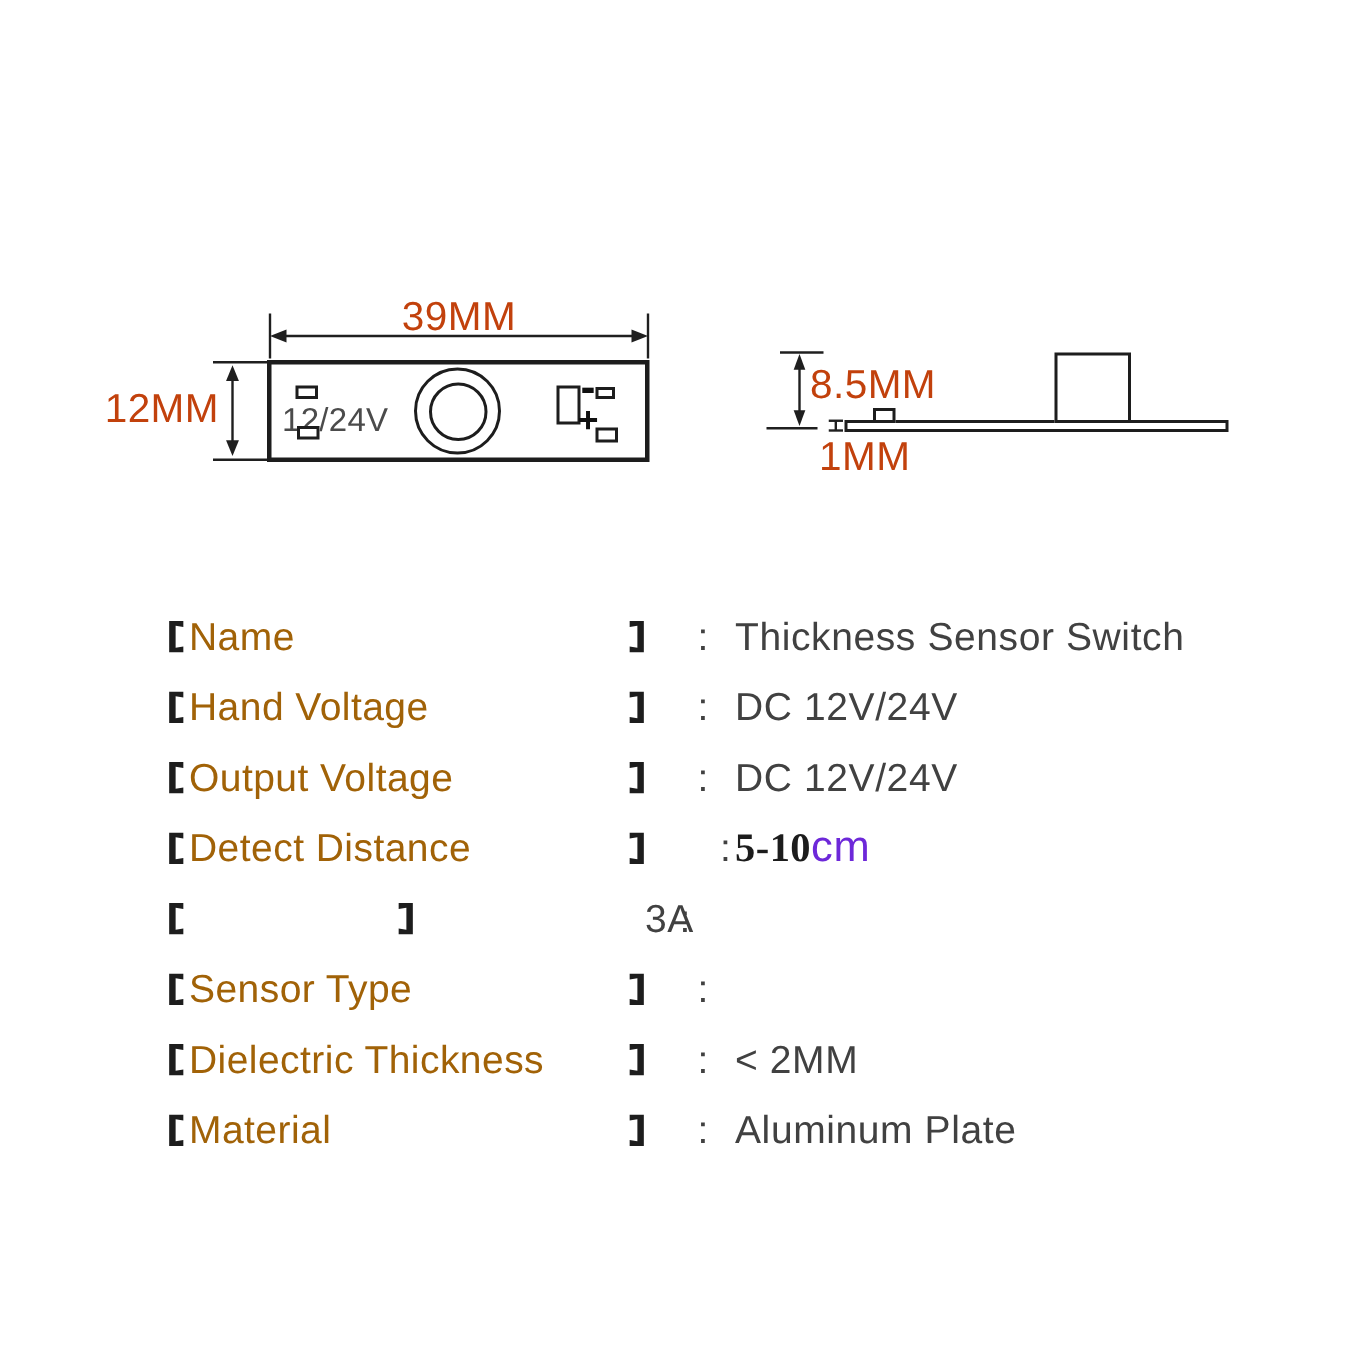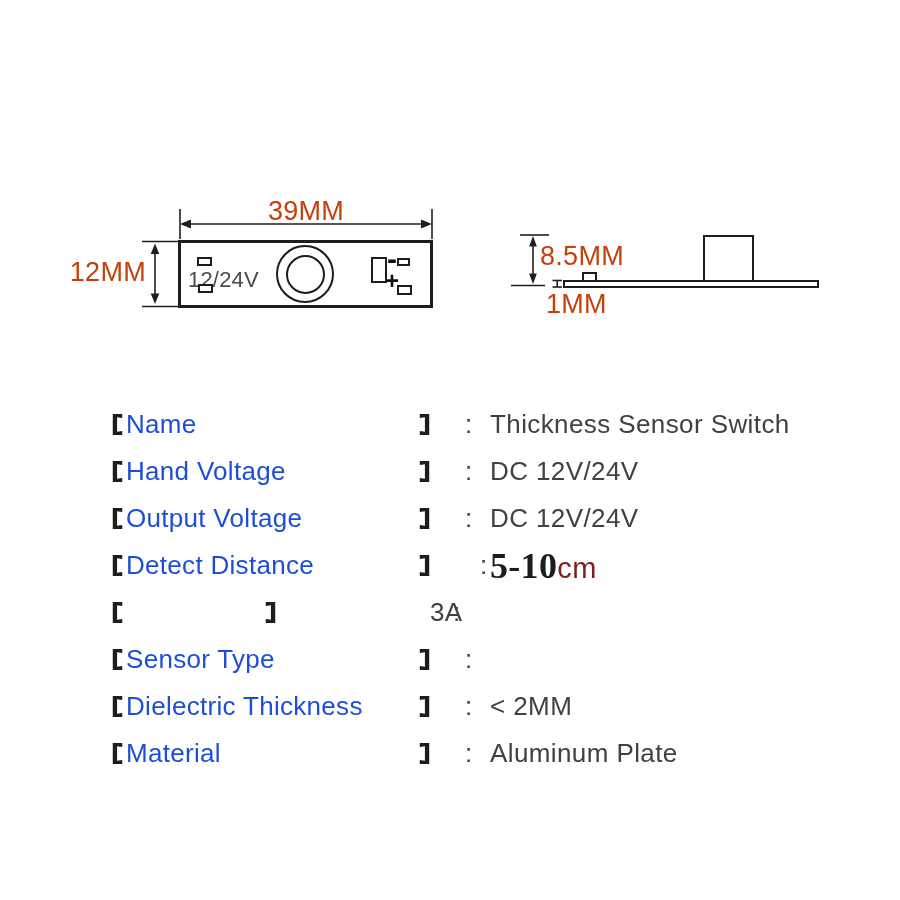--- a/index.html
+++ b/index.html
@@ -25,30 +25,30 @@
   svg.dimlines line{stroke:#1f1f1f;stroke-width:1.6;}
   svg.dimlines polygon{fill:#1f1f1f;}
   
   .specs{position:absolute;left:0;top:401px;width:900px;}
   .spec-row{
     display:grid;grid-template-columns:12px 295px 12px 60px auto;
     margin-left:111px;height:47px;align-items:center;
   }
   .bracket{display:flex;align-items:center;justify-content:center;height:100%;}
   .spec-label{
-    padding-left:3px;font-size:26px;color:#1d4ed8;letter-spacing:.3px;white-space:nowrap;
+    padding-left:3px;font-size:26px;color:#a16207;letter-spacing:.3px;white-space:nowrap;
   }
   .spec-colon{padding-left:35px;font-size:26px;color:#414141;}
   .spec-row.r-dd .spec-colon{padding-left:50px;}
   .spec-value{font-size:26px;color:#414141;letter-spacing:.4px;white-space:nowrap;}
   .dd-bold{
     font-family:"Liberation Serif","DejaVu Serif",serif;font-weight:700;
-    font-size:36px;color:#1c1c1c;letter-spacing:.3px;
-  }
-  .dd-rest{font-size:29px;color:#7f1d1d;letter-spacing:.5px;margin-top:18px;}
+    font-size:27px;color:#1c1c1c;letter-spacing:.3px;
+  }
+  .dd-rest{font-size:29px;color:#6d28d9;letter-spacing:.5px;margin-top:18px;}
 </style>
 </head>
 <body>
 
 <div class="canvas">
 
   <svg class="dimlines" width="900" height="340" viewBox="0 0 900 340">
 
     <line x1="180" y1="209" x2="180" y2="239"></line>
     <line x1="432" y1="209" x2="432" y2="239"></line>

